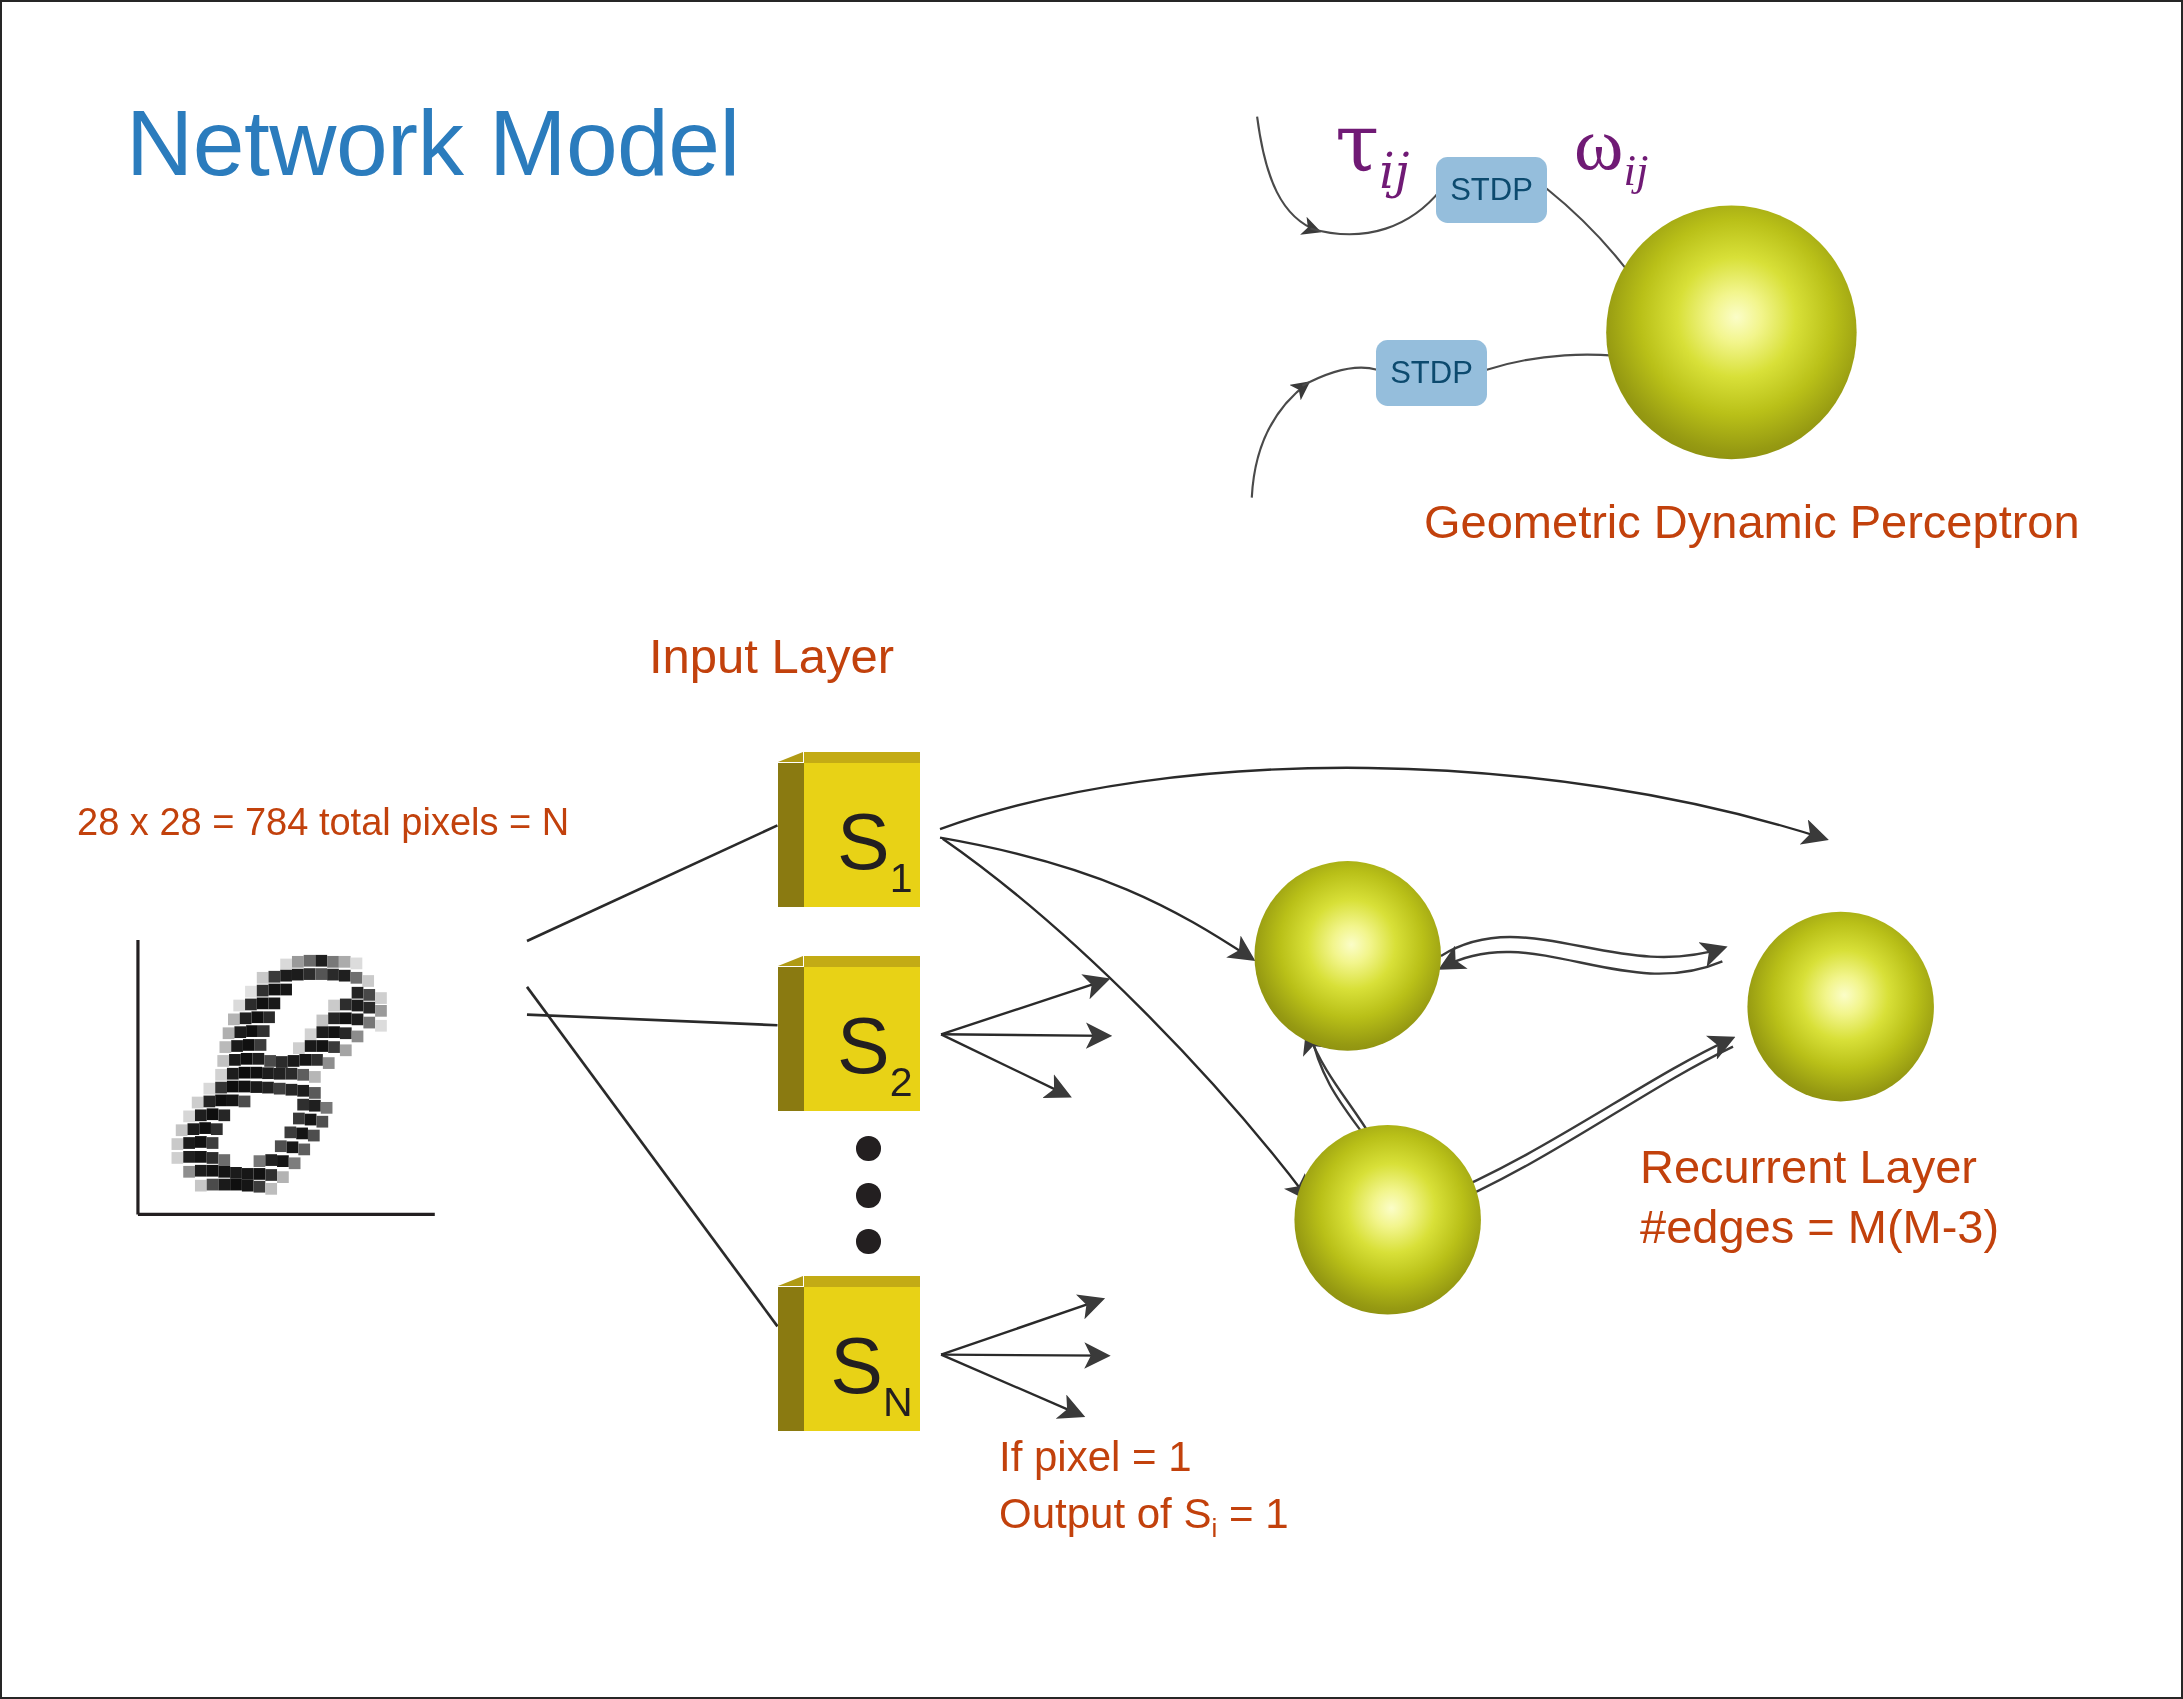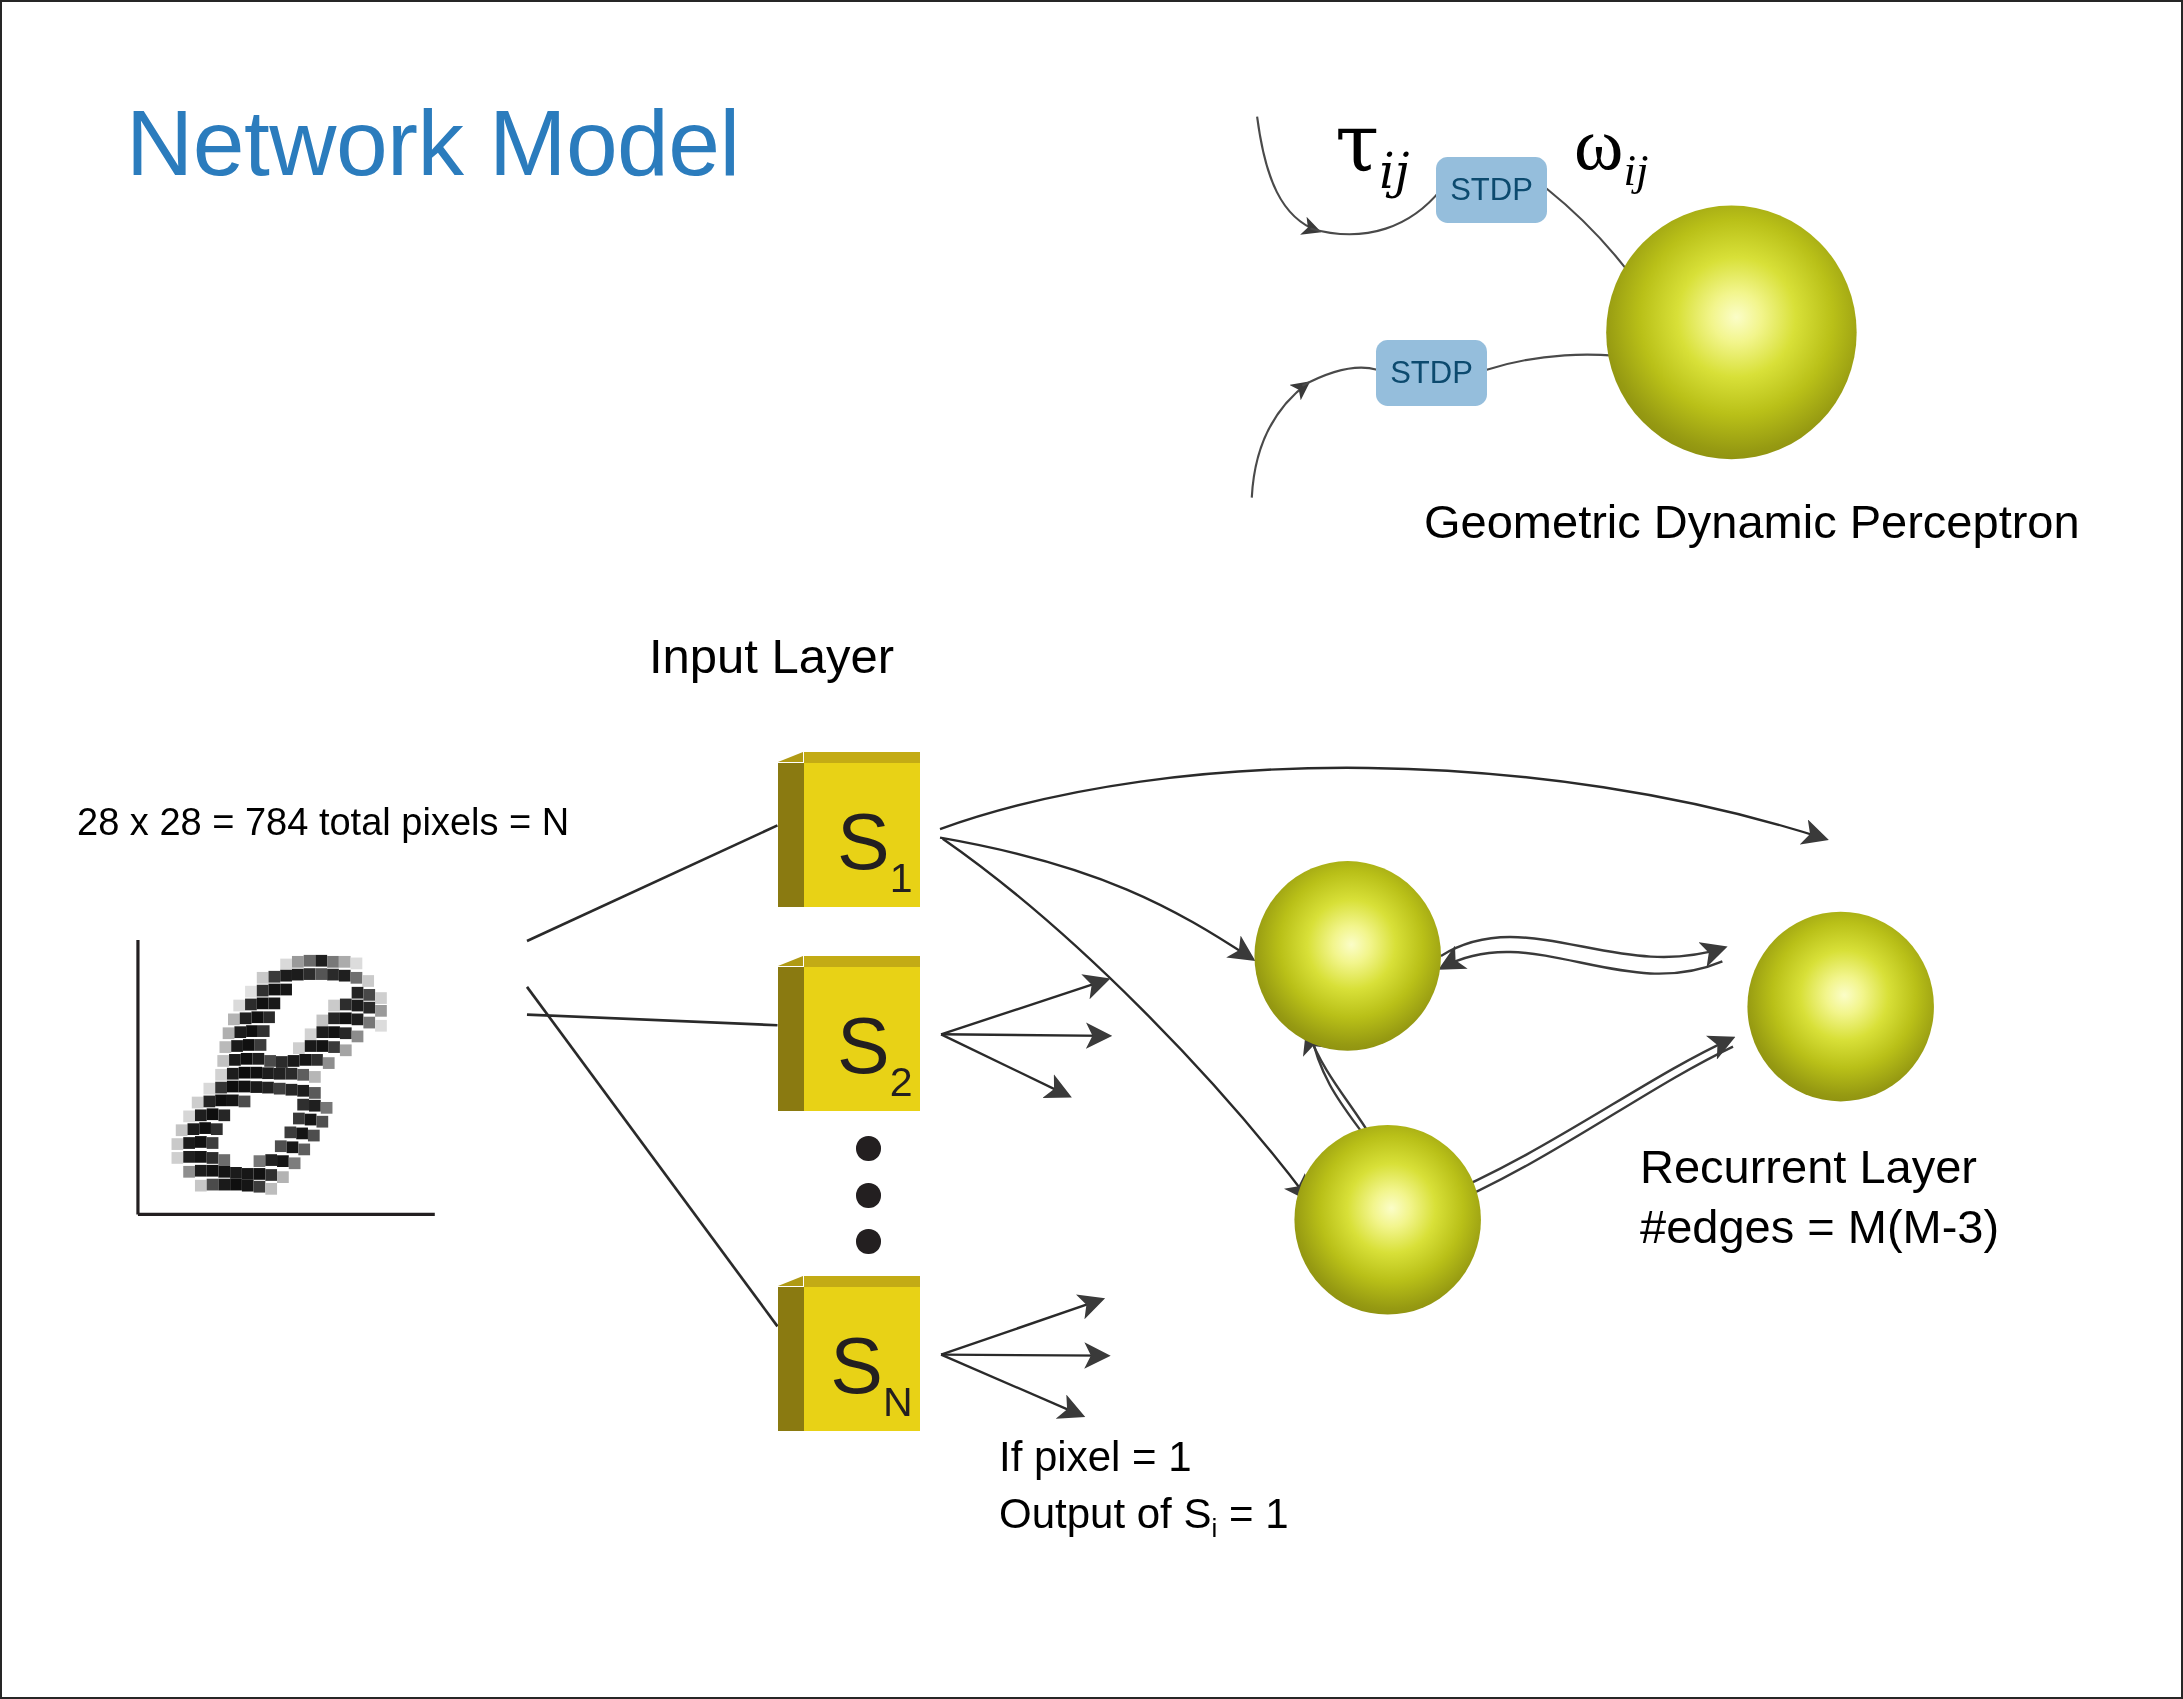--- a/index.html
+++ b/index.html
@@ -23,21 +23,21 @@
   
   #art {
     position: absolute;
     left: 0; top: 0;
     width: 2183px;
     height: 1699px;
   }
   
   .txt {
     position: absolute;
-    color: #000000;
+    color: #c2410c;
     white-space: nowrap;
     line-height: 1.0;
   }
   #page-title {
     left: 124px;
     top: 95px;
     font-size: 93px;
     color: #2b7cbd;
     letter-spacing: -0.5px;
   }
@@ -70,21 +70,21 @@
   }
   #pixel-rule div { margin-bottom: 15px; }
   .sub {
     font-size: 0.62em;
     vertical-align: sub;
   }
   
   .greek {
     position: absolute;
     font-family: "DejaVu Serif", serif;
-    color: #000000;
+    color: #701a75;
   }
   #tau-label { left: 1333px; top: 95px; font-size: 80px; }
   #omega-label { left: 1572px; top: 99px; font-size: 75px; font-family: Liberation Serif, serif; }
   .greek .idx {
     font-size: 0.60em;
     font-style: italic;
     vertical-align: sub;
   }
   
   .stdp-box {

